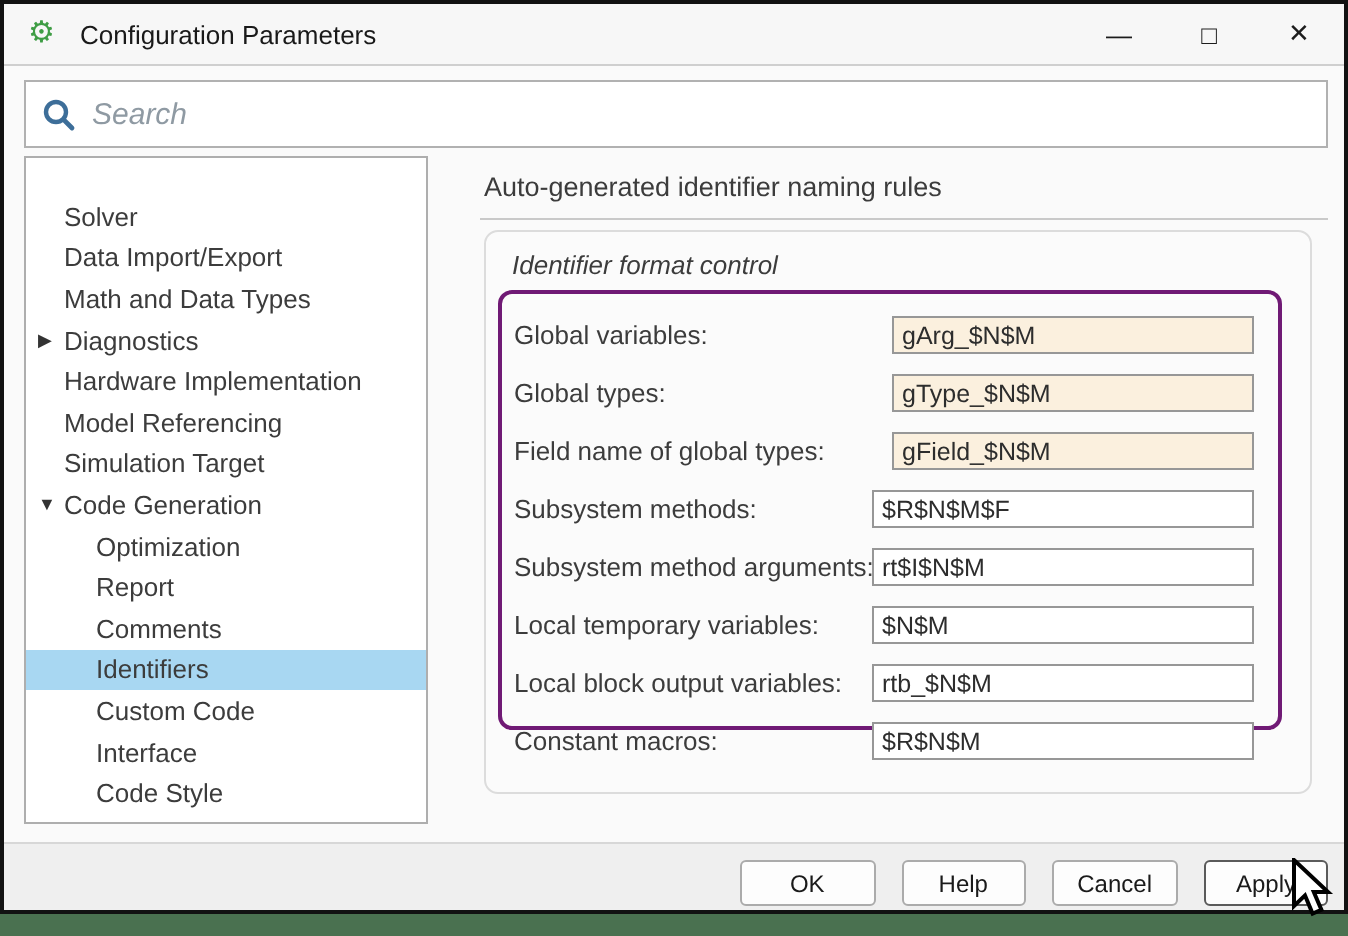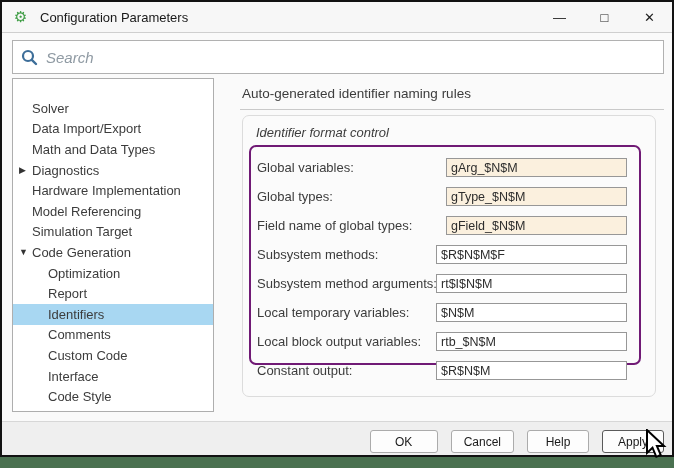--- a/index.html
+++ b/index.html
@@ -109,27 +109,27 @@
           <span class="slabel">Code Generation</span>
         </div>
       <div class="srow level-1">
           <span class="arrow"></span>
           <span class="slabel">Optimization</span>
         </div>
       <div class="srow level-1">
           <span class="arrow"></span>
           <span class="slabel">Report</span>
         </div>
+      <div class="srow level-1">
+          <span class="arrow"></span>
+          <span class="slabel">Comments</span>
+        </div>
       <div class="srow level-1 selected">
           <span class="arrow"></span>
           <span class="slabel">Identifiers</span>
-        </div>
-      <div class="srow level-1">
-          <span class="arrow"></span>
-          <span class="slabel">Comments</span>
         </div>
       <div class="srow level-1">
           <span class="arrow"></span>
           <span class="slabel">Custom Code</span>
         </div>
       <div class="srow level-1">
           <span class="arrow"></span>
           <span class="slabel">Interface</span>
         </div>
       <div class="srow level-1">
@@ -170,32 +170,32 @@
             </div>
           <div class="frow">
               <span class="flabel">Local temporary variables:</span>
               <input class="finput" value="$N$M" style="">
             </div>
           <div class="frow">
               <span class="flabel">Local block output variables:</span>
               <input class="finput" value="rtb_$N$M" style="">
             </div>
           <div class="frow">
-              <span class="flabel">Constant output:</span>
+              <span class="flabel">Constant macros:</span>
               <input class="finput" value="$R$N$M" style="">
             </div>
         </div>
       </div>
     </div>
 
     <div class="footer">
       <div class="btn-row">
         <button class="btn ok">OK</button>
+        <button class="btn">Help</button>
         <button class="btn">Cancel</button>
-        <button class="btn">Help</button>
         <button class="btn default">Apply</button>
       </div>
     </div>
 
   </div>
 
   <div class="cursor">
     <svg width="23" height="33" viewBox="0 0 23 33">
       <path d="M2 1 L2 24 L7.5 18.7 L11.3 27.8 L15.7 25.9 L11.9 17 L19 17 Z" fill="#ffffff" stroke="#000000" stroke-width="2" stroke-linejoin="miter"></path>
     </svg>

